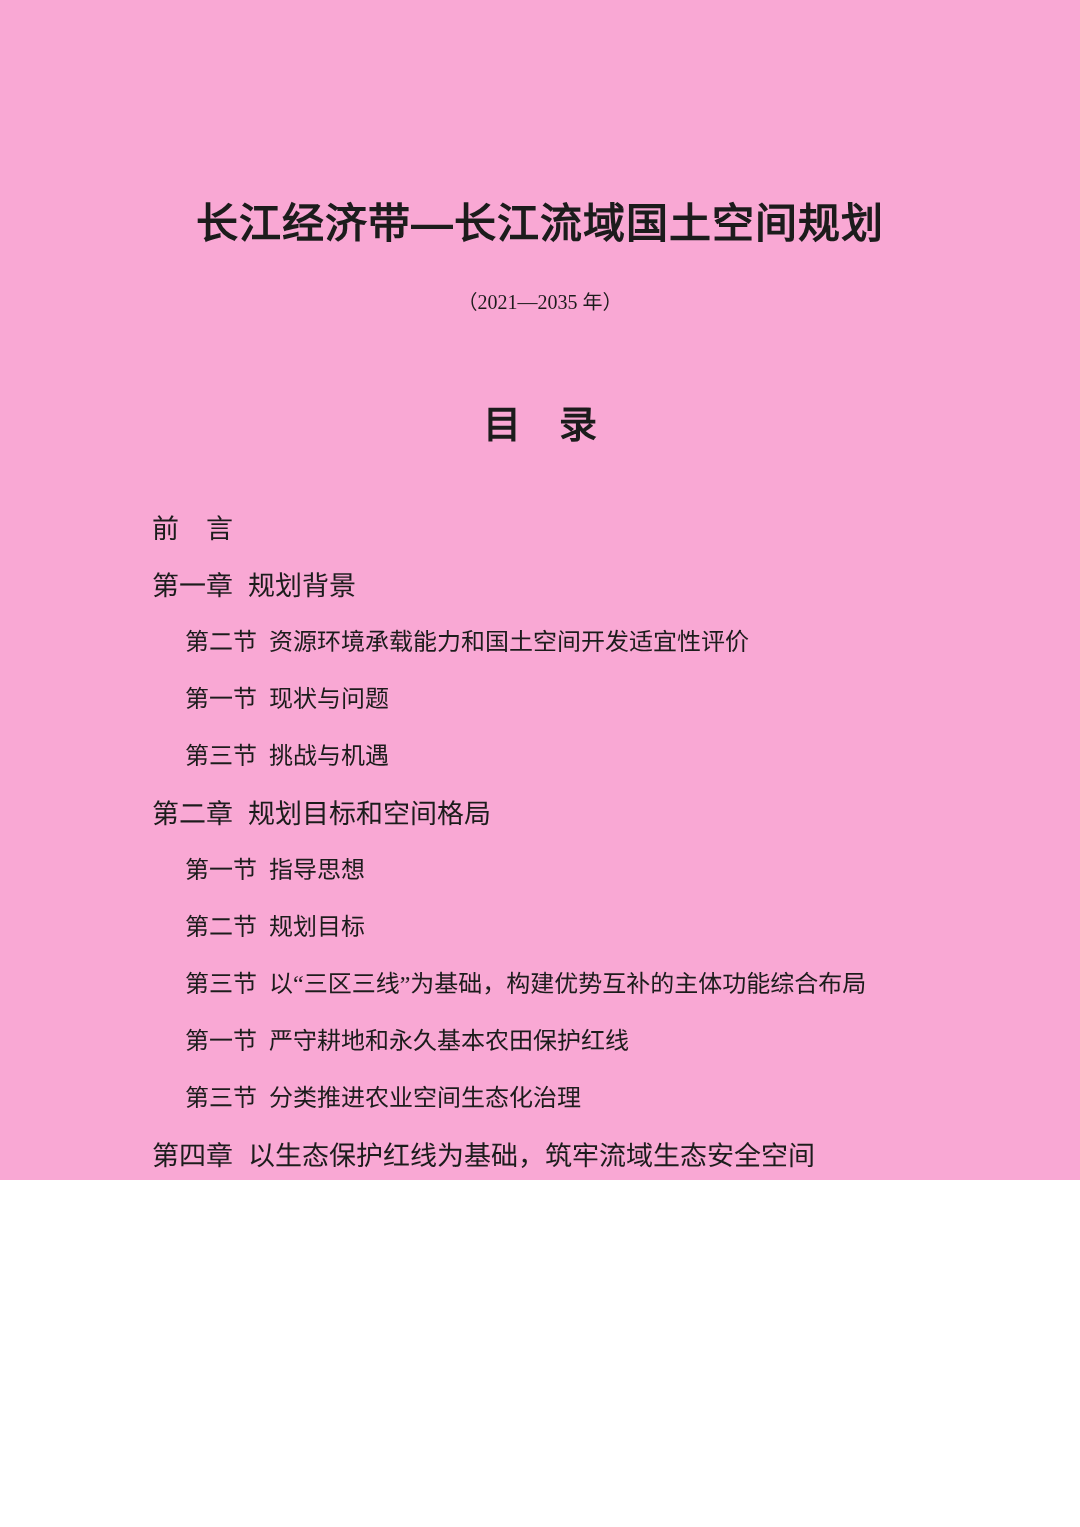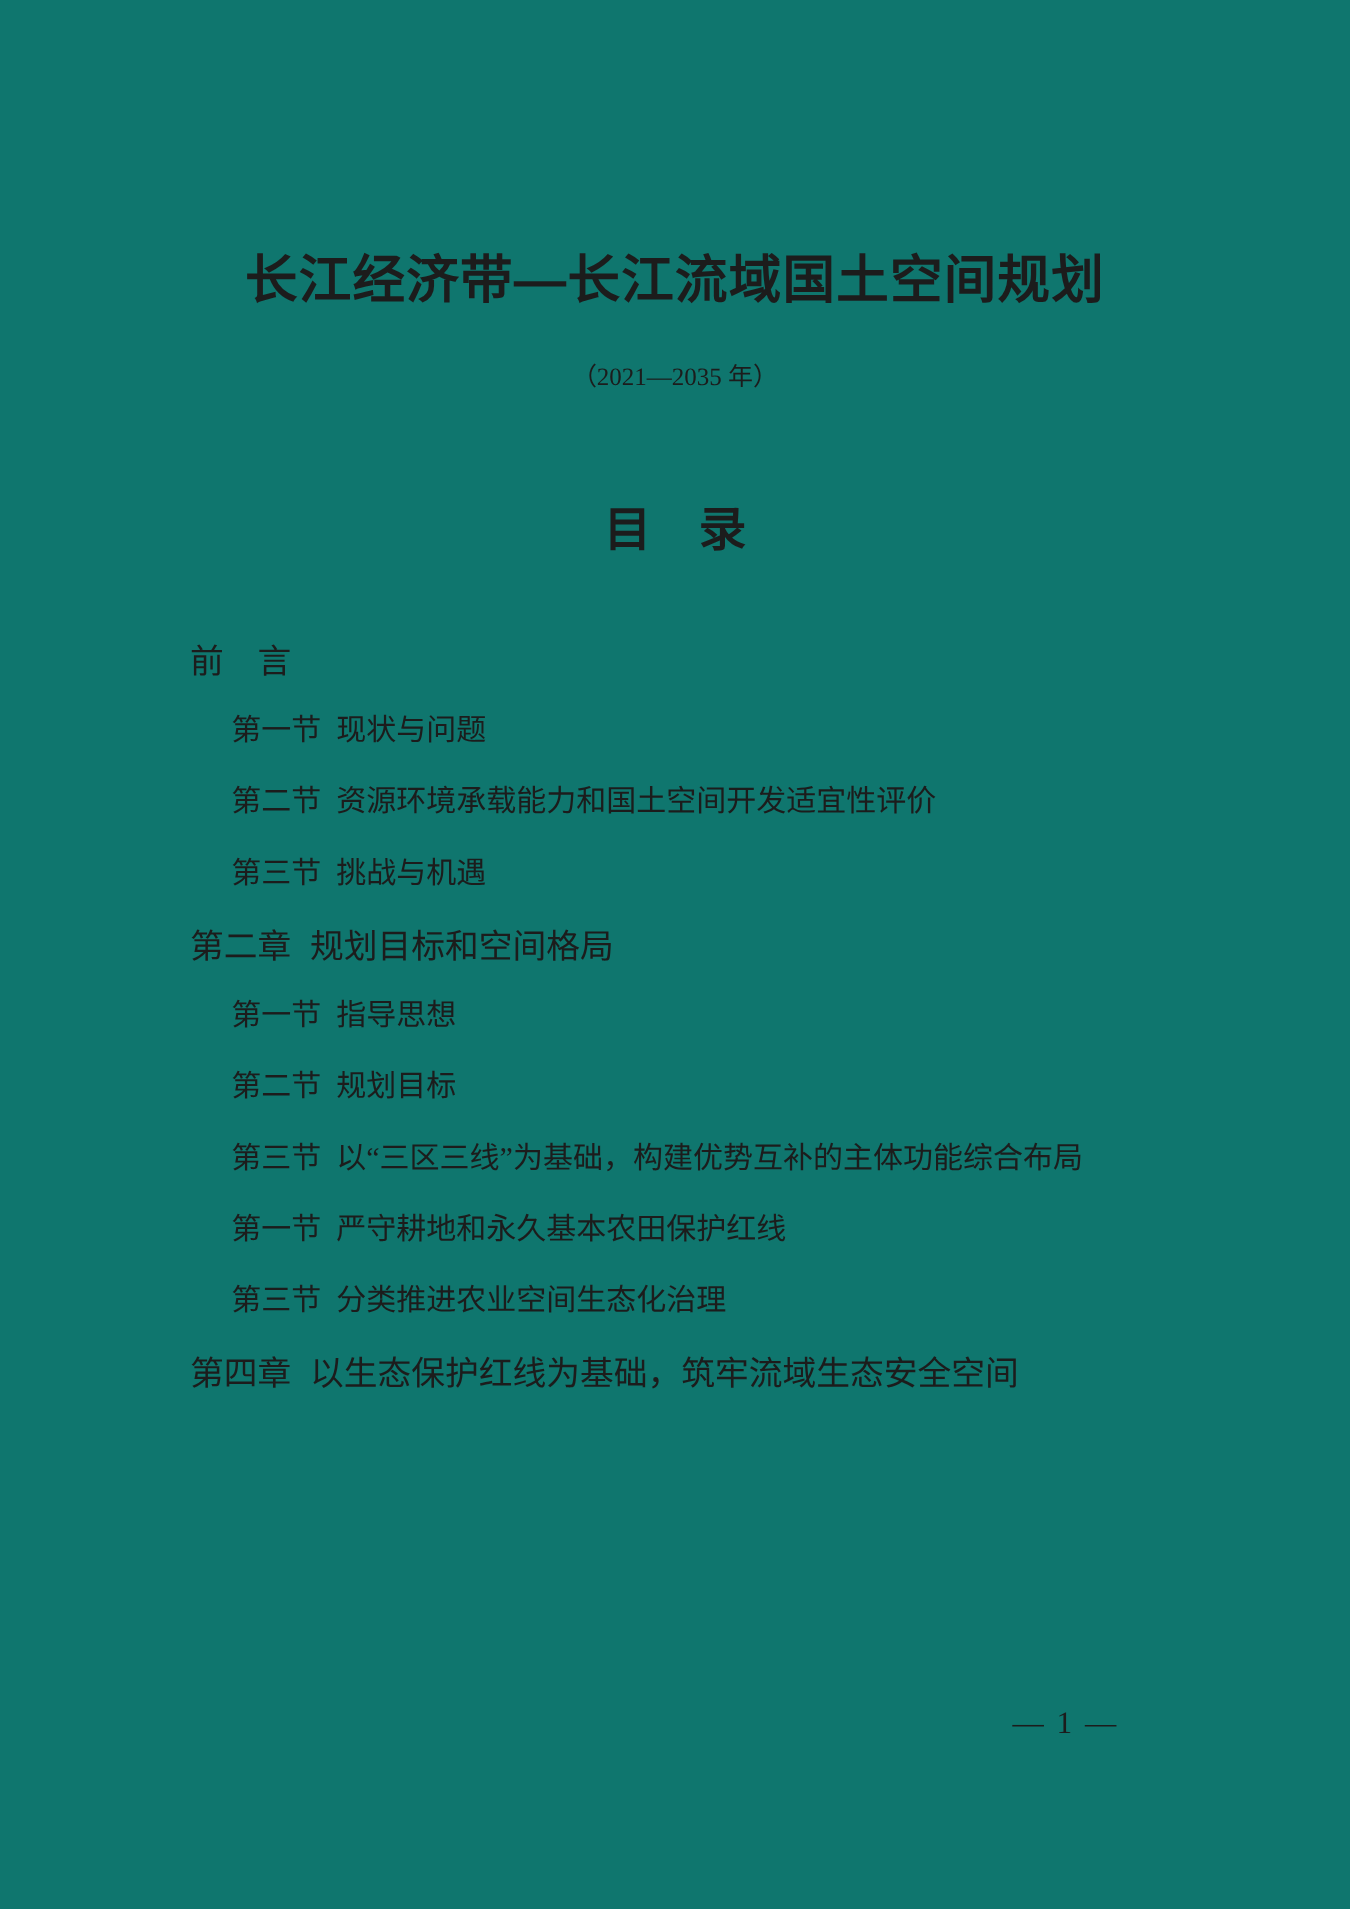--- a/index.html
+++ b/index.html
@@ -1,21 +1,21 @@
 <!DOCTYPE html>
 <html lang="zh-CN"><head>
 <meta charset="utf-8">
 <style>
   html, body { margin: 0; padding: 0; }
   body { background: #ffffff; }
   .page {
     position: relative;
     width: 1080px;
-    height: 1527px;
-    background: #0f766e;
+    height: 1180px;
+    background: #f9a8d4;
     color: #1c1c1c;
     font-family: "Liberation Sans", sans-serif;
     overflow: hidden;
     box-sizing: border-box;
   }
   .content {
     padding: 0 40px 0 152px;
     box-sizing: border-box;
   }
   .doc-title {
@@ -85,22 +85,23 @@
   <div class="content">
 
     <div class="doc-title">长江经济带—长江流域国土空间规划</div>
 
     <div class="doc-subtitle">（2021—2035 年）</div>
 
     <div class="toc-heading">目　录</div>
 
     <nav class="toc">
       <div class="toc-entry chapter">前　言</div>
+      <div class="toc-entry chapter">第一章  规划背景</div>
+      <div class="toc-entry section">第二节  资源环境承载能力和国土空间开发适宜性评价</div>
       <div class="toc-entry section">第一节  现状与问题</div>
-      <div class="toc-entry section">第二节  资源环境承载能力和国土空间开发适宜性评价</div>
       <div class="toc-entry section">第三节  挑战与机遇</div>
       <div class="toc-entry chapter">第二章  规划目标和空间格局</div>
       <div class="toc-entry section">第一节  指导思想</div>
       <div class="toc-entry section">第二节  规划目标</div>
       <div class="toc-entry section">第三节  以“三区三线”为基础，构建优势互补的主体功能综合布局</div>
       <div class="toc-entry section">第一节  严守耕地和永久基本农田保护红线</div>
       <div class="toc-entry section">第三节  分类推进农业空间生态化治理</div>
       <div class="toc-entry chapter">第四章  以生态保护红线为基础，筑牢流域生态安全空间</div>
     </nav>
 

